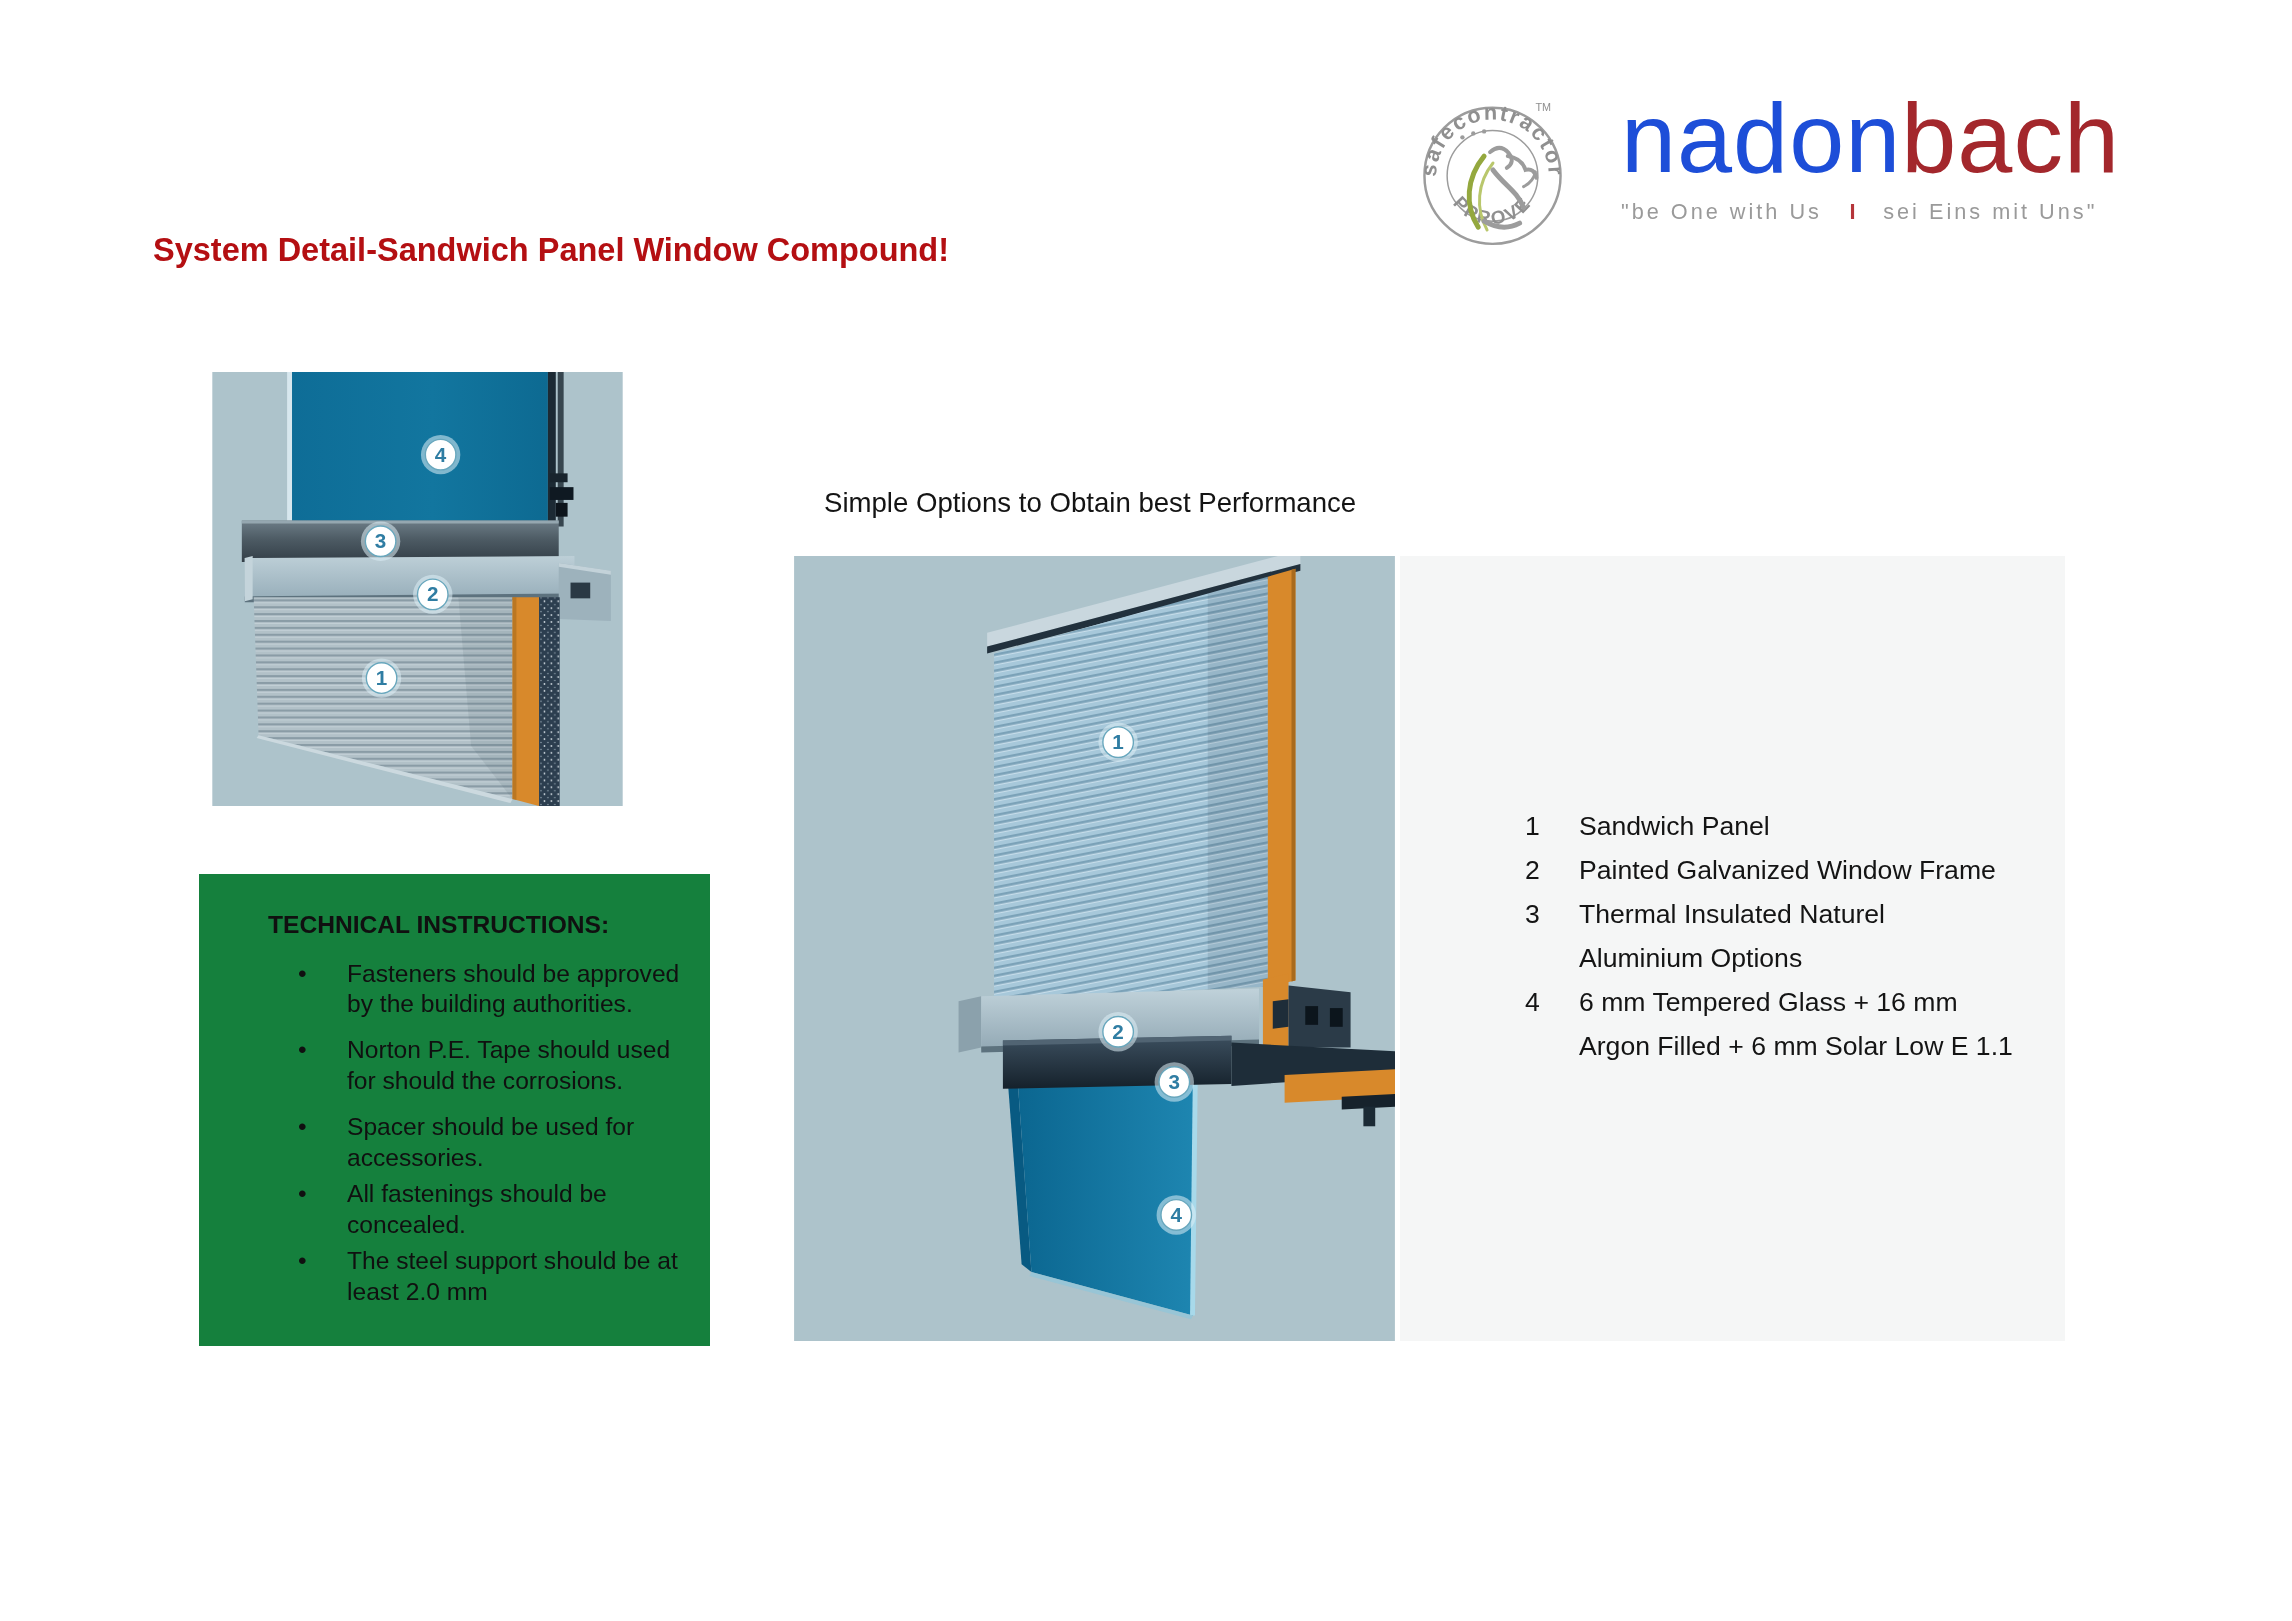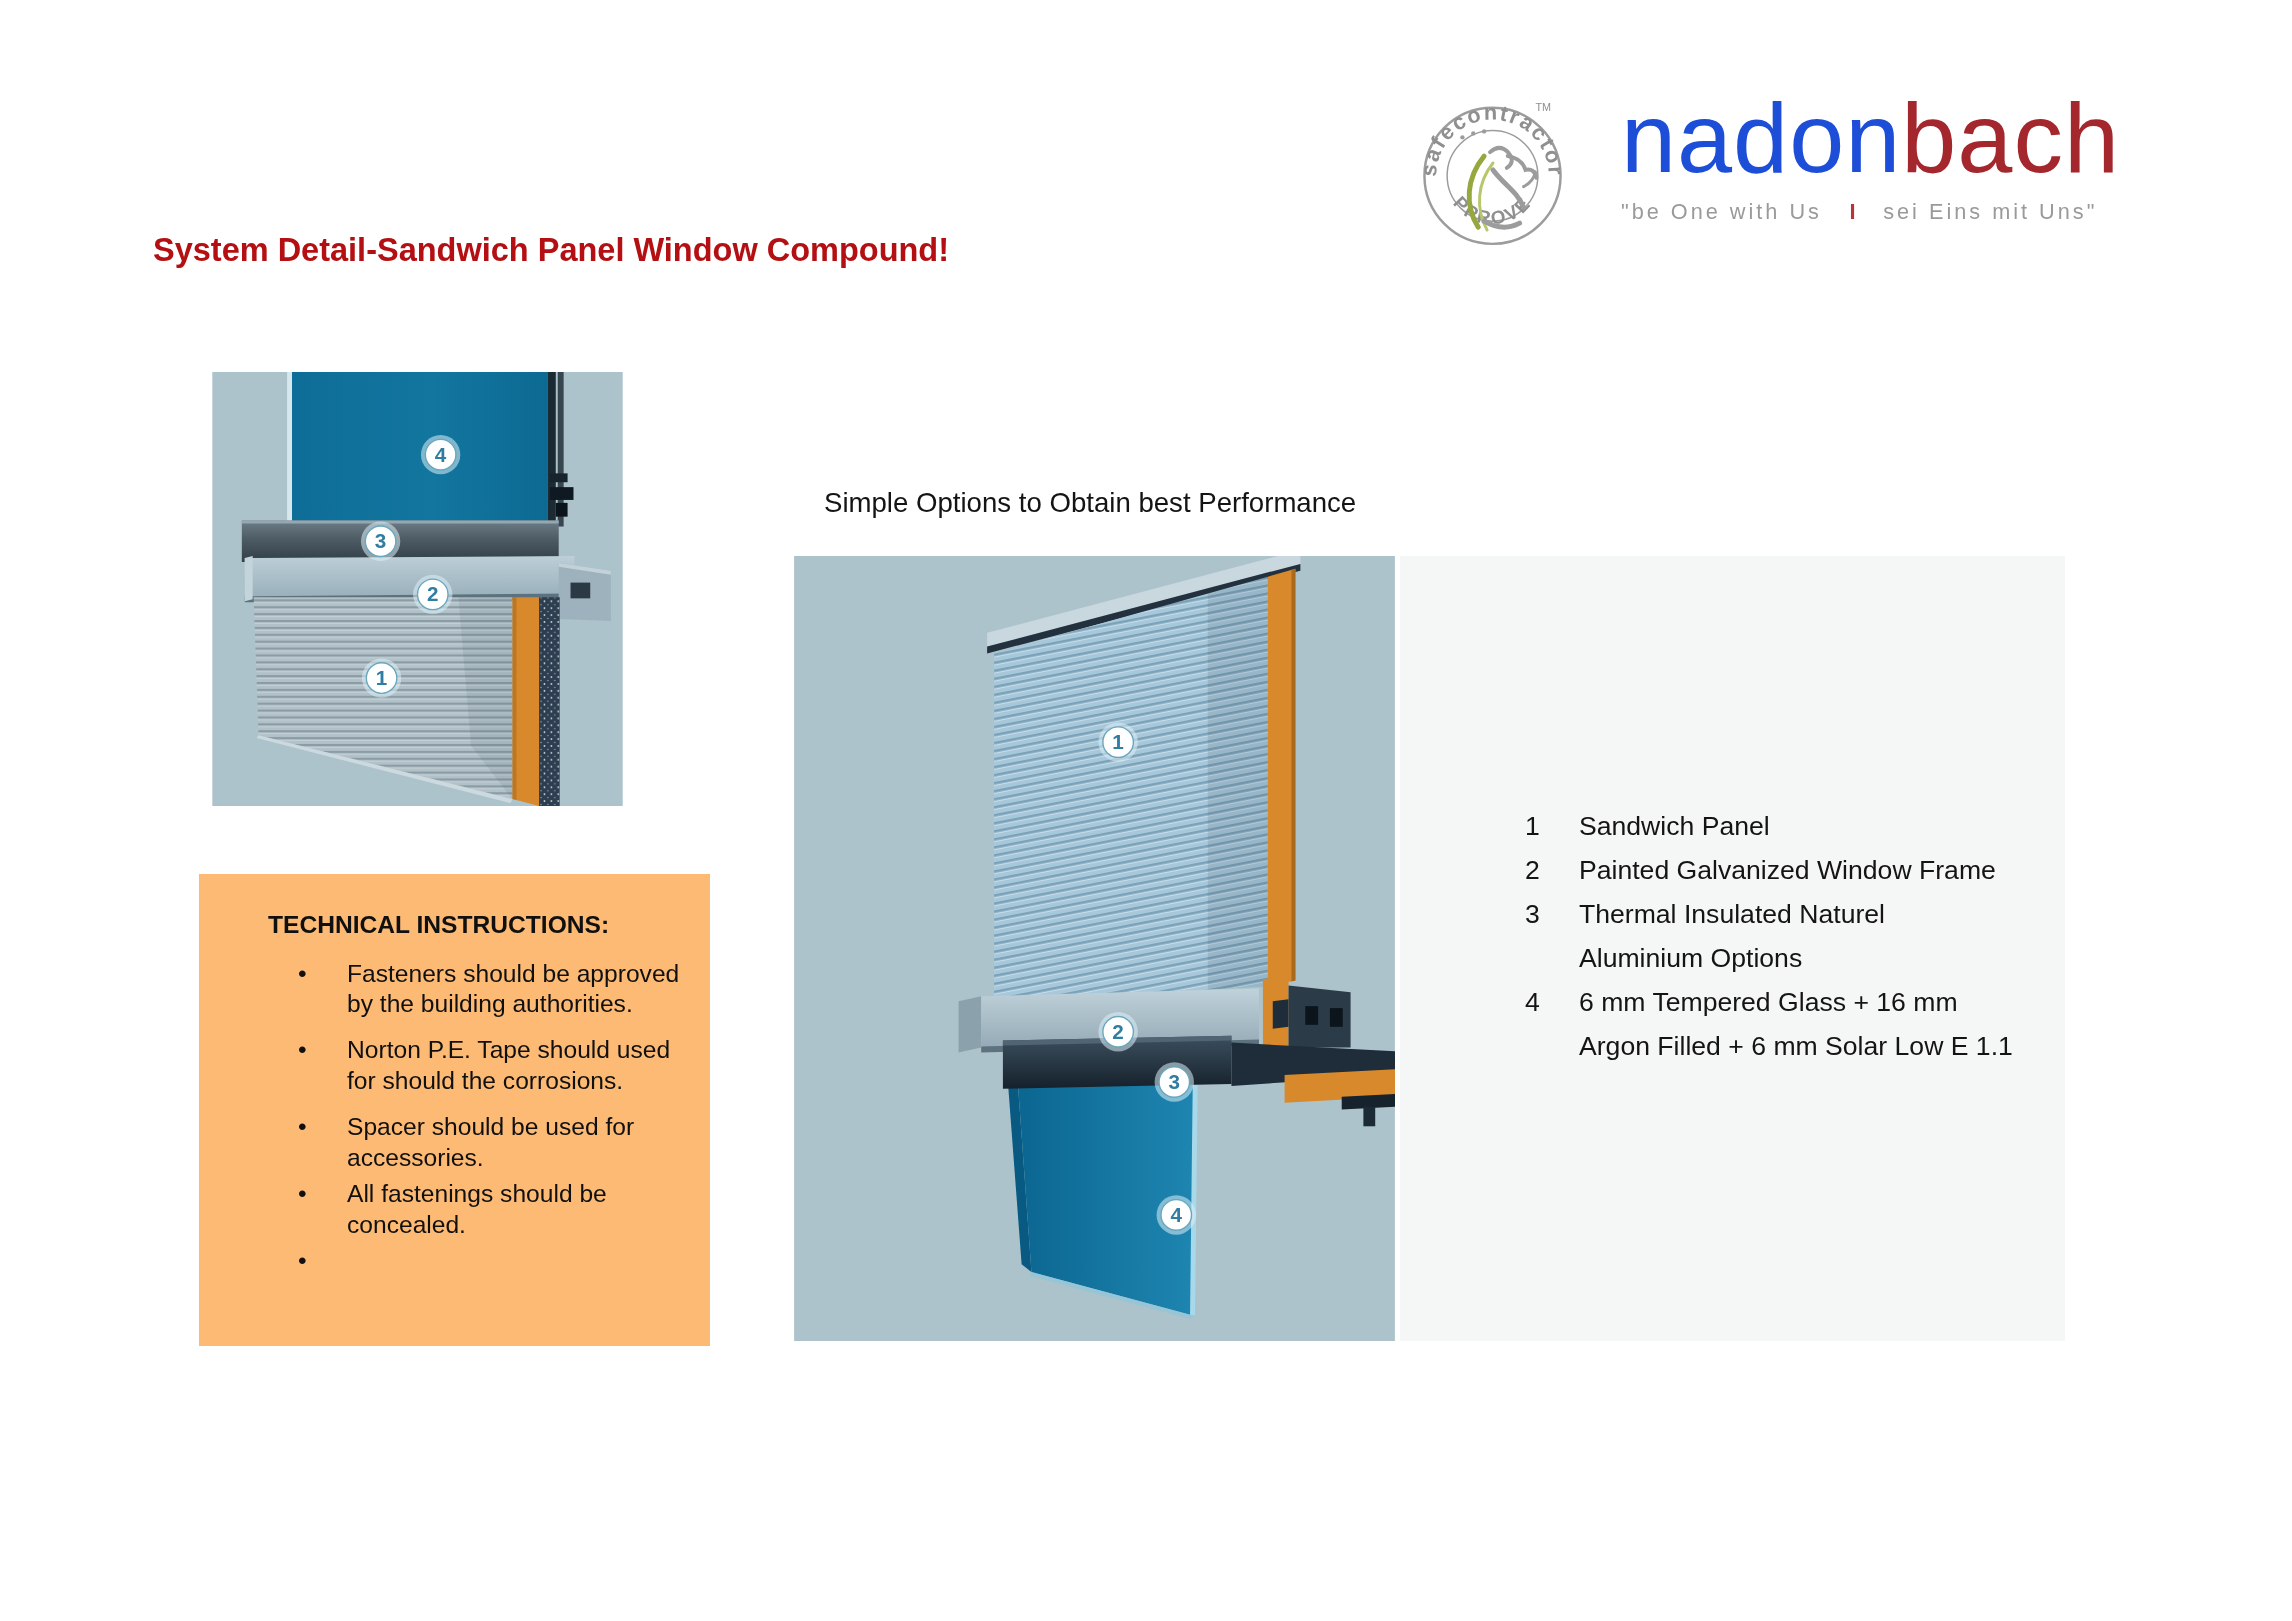--- a/index.html
+++ b/index.html
@@ -26,21 +26,21 @@
   .large-diagram{position:absolute;left:794px;top:556px;width:601px;height:785px;}
   .small-diagram svg,.large-diagram svg{display:block;width:100%;height:100%;}
 
   
   .legend-panel{position:absolute;left:1400px;top:556px;width:665px;height:785px;background:#f5f6f6;}
   .legend-list{position:absolute;left:125px;top:229px;font-size:26.6px;line-height:44px;color:#141414;margin-top:19px;}
   .lrow{white-space:nowrap;}
   .lnum{display:inline-block;width:54px;}
 
   
-  .instructions-panel{position:absolute;left:199px;top:874px;width:511px;height:472px;background:#fdba74;}
+  .instructions-panel{position:absolute;left:199px;top:874px;width:511px;height:472px;background:#15803d;}
   .ti-title{margin:37px 0 19.7px 69px;font-size:24.6px;font-weight:bold;color:#101010;}
   .bullet{display:flex;margin-left:99px;font-size:24.6px;line-height:30.5px;color:#101010;}
   .bullet .dot{width:49px;font-size:24.6px;}
   .bullet.sp-big{margin-bottom:15.8px;}
   .bullet.sp-small{margin-bottom:5.9px;}
 
   
   .callout-num{font-family:"Liberation Sans",sans-serif;font-size:21px;font-weight:bold;
       fill:#2f7da3;text-anchor:middle;}
   .stamp-arc{font-family:"Liberation Sans",sans-serif;font-weight:bold;fill:#8f8f8f;}
@@ -302,15 +302,19 @@
   </div>
   <div class="bullet sp-small">
     <span class="dot">•</span>
     <div class="btext">
       <div>All fastenings should be</div>
       <div>concealed.</div>
     </div>
   </div>
   <div class="bullet">
     <span class="dot">•</span>
+    <div class="btext">
+      <div>The steel support should be at</div>
+      <div>least 2.0 mm</div>
+    </div>
   </div>
 </div>
 
 
 </body></html>

